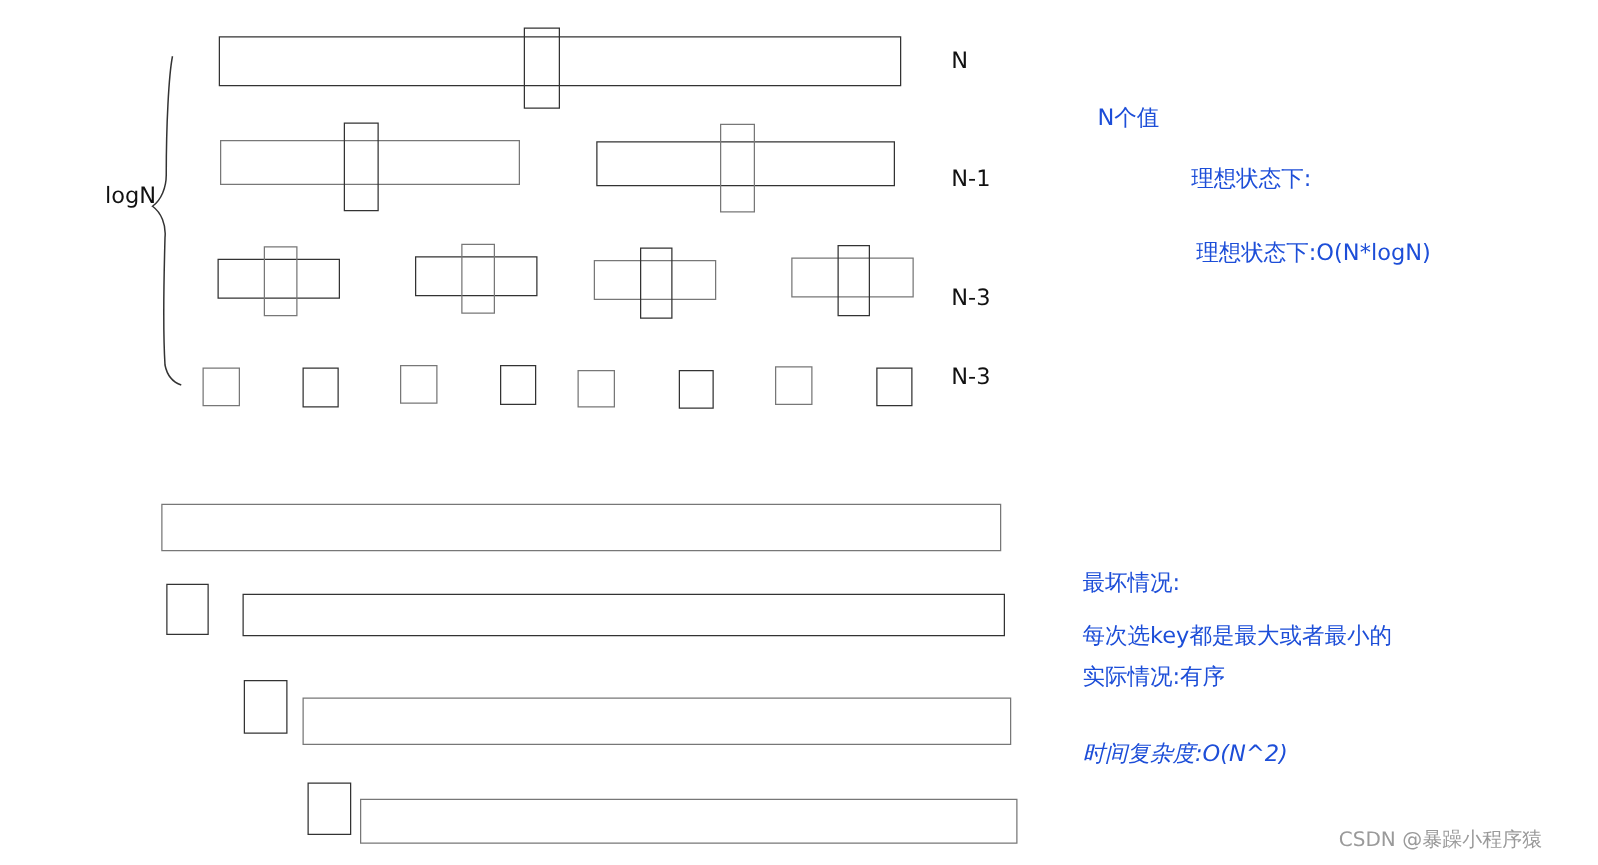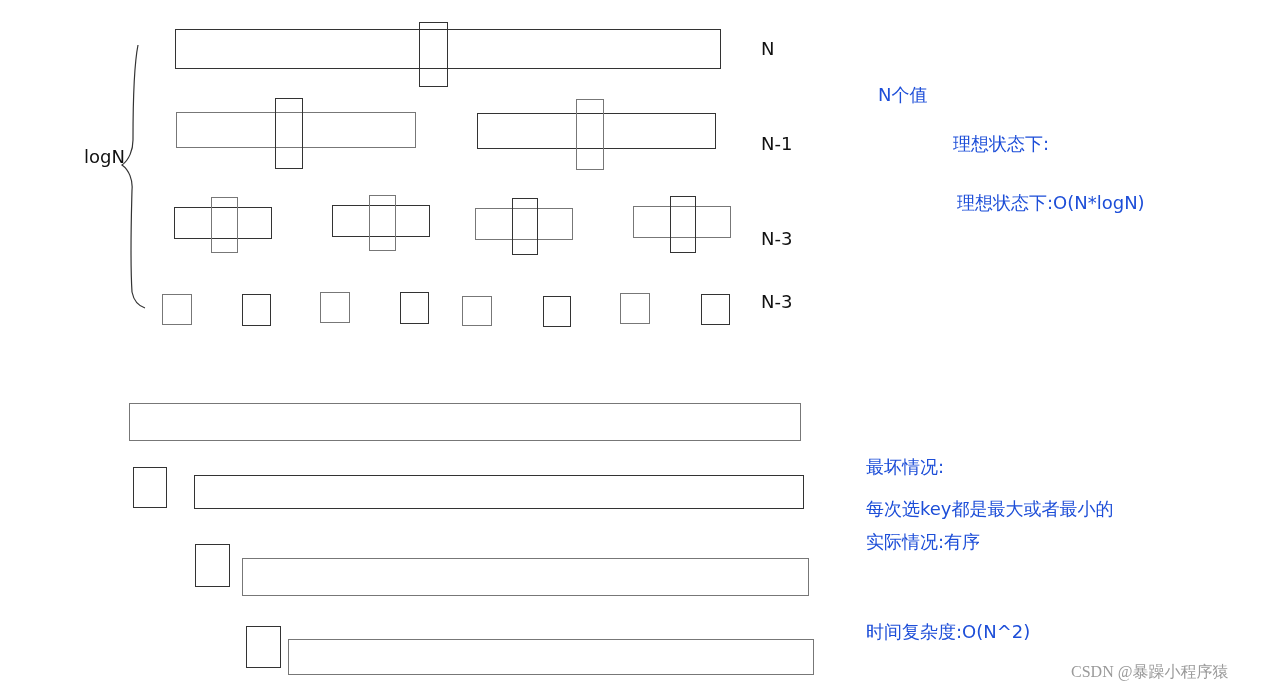--- a/index.html
+++ b/index.html
@@ -2,21 +2,21 @@
 <html><head>
 <meta charset="utf-8">
 <style>
   html, body { margin:0; padding:0; background:#ffffff; }
   body { width:1278px; height:692px; position:relative; overflow:hidden;
          font-family:"DejaVu Sans","Liberation Sans",sans-serif; color:#111; }
   .box { position:absolute; box-sizing:border-box; border:1px solid #333; background:transparent; }
   .box.light { border-color:#777; }
   .lbl { position:absolute; font-size:18px; line-height:20px; white-space:nowrap; color:#111; }
   .note { position:absolute; font-size:18px; line-height:22px; white-space:nowrap; color:#1d4ed8; }
-  .wm { position:absolute; font-size:16px; color:#9a9a9a; white-space:nowrap;font-family:Liberation Serif, serif; }
+  .wm { position:absolute; font-size:16px; color:#9a9a9a; white-space:nowrap; }
   svg.brace { position:absolute; left:115px; top:40px; }
 </style>
 </head>
 <body>
 
 <svg class="brace" width="40" height="280" viewBox="0 0 40 280">
   <path d="M23 5 C20 20, 18 60, 18 100 C18 110, 14 120, 7 125 C14 130, 18 140, 17 150 C16 190, 15 220, 17 252 C19 262, 24 266, 30 268" fill="none" stroke="#333" stroke-width="1.2"></path>
 </svg>
 <div class="lbl" style="left:52px; top:147px;margin-left:32px;">logN</div>
 
@@ -61,15 +61,15 @@
 
 <div class="box" style="left:195px; top:544px; width:35px; height:43px;"></div>
 <div class="box light" style="left:242px; top:558px; width:567px; height:38px;"></div>
 
 <div class="box" style="left:246px; top:626px; width:35px; height:42px;"></div>
 <div class="box light" style="left:288px; top:639px; width:526px; height:36px;"></div>
 
 <div class="note" style="left:866px; top:456px;">最坏情况:</div>
 <div class="note" style="left:866px; top:498px;">每次选key都是最大或者最小的</div>
 <div class="note" style="left:866px; top:531px;">实际情况:有序</div>
-<div class="note" style="left:866px; top:621px;">时间复杂度:O(N^2)</div>
+<div class="note" style="left:866px; top:593px;font-style:italic;">时间复杂度:O(N^2)</div>
 
 <div class="wm" style="left:1071px; top:662px;">CSDN @暴躁小程序猿</div>
 
 </body></html>

